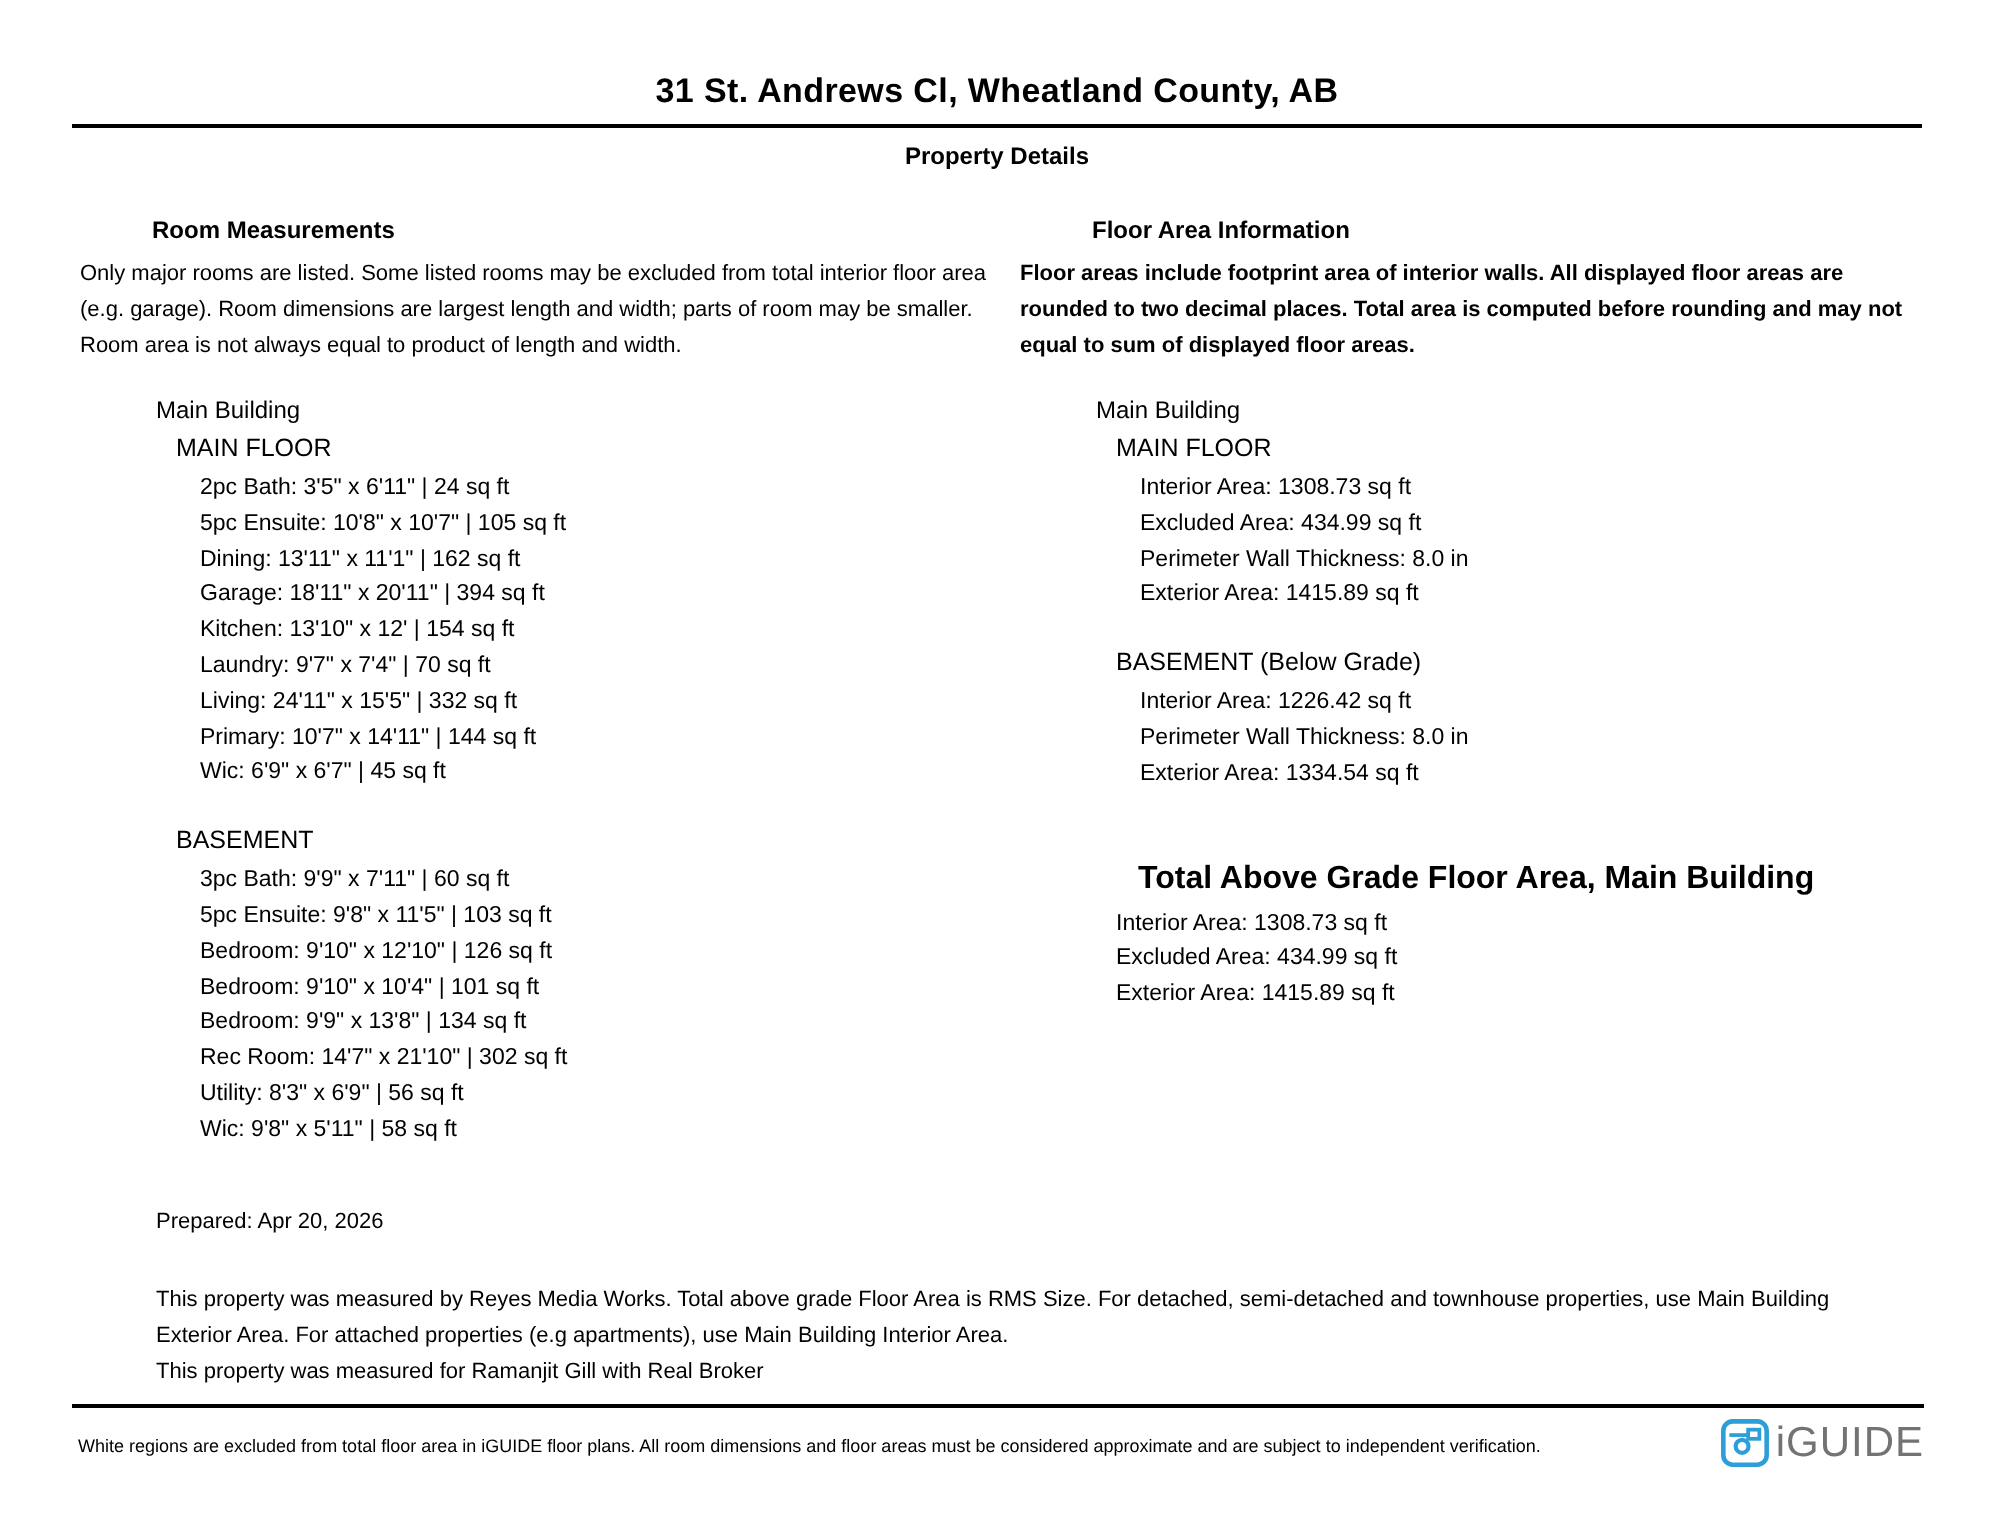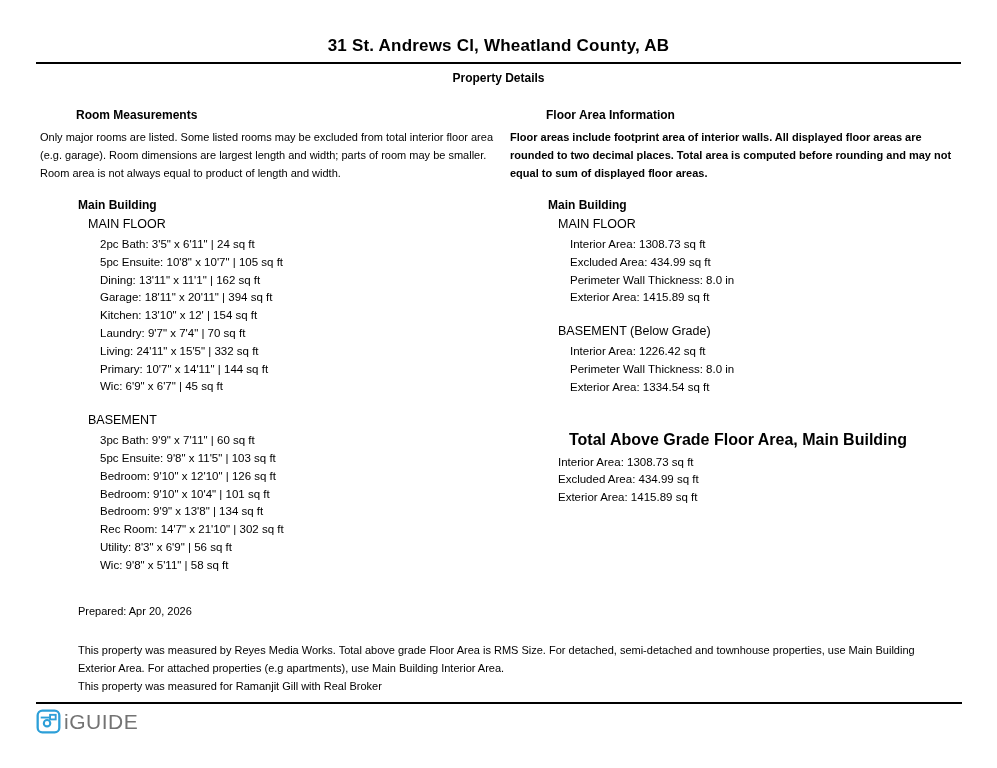--- a/index.html
+++ b/index.html
@@ -52,21 +52,21 @@
     font-size: 11px;
     line-height: 18px;
     max-width: 462px;
   }
   .col-right .desc { max-width: 452px; font-weight: bold; }
 
   .building-name {
     margin-top: 16px;
     margin-left: 38px;
     font-size: 12px;
-    font-weight: bold;
+    font-weight: normal;
   }
   .floor-name {
     margin-top: 5px;
     margin-left: 48px;
     font-size: 12.5px;
   }
   .gap-top .floor-name { margin-top: 17px; }
   .row-list { margin-top: 5px; }
   .row-list .row {
     margin-left: 60px;
@@ -202,20 +202,21 @@
 
   <div class="notes">
     <p class="prepared">Prepared: Apr 20, 2026</p>
     <div class="measured-block">
       <p>This property was measured by Reyes Media Works. Total above grade Floor Area is RMS Size. For detached, semi-detached and townhouse properties, use Main Building Exterior Area. For attached properties (e.g apartments), use Main Building Interior Area.</p>
       <p>This property was measured for Ramanjit Gill with Real Broker</p>
     </div>
   </div>
 
   <footer class="footer">
+    <div class="disclaimer">White regions are excluded from total floor area in iGUIDE floor plans. All room dimensions and floor areas must be considered approximate and are subject to independent verification.</div>
     <div class="logo">
       <svg width="25" height="25" viewBox="0 0 24 24" fill="none">
         <rect x="1.6" y="1.6" width="20.8" height="20.8" rx="4.5" stroke-width="2.2" fill="none" stroke="#2D9FD8"></rect>
         <path d="M 4.5 8.2 H 13.5" stroke-width="1.8" stroke="#2D9FD8"></path>
         <rect x="13.5" y="5.6" width="5.4" height="4.4" stroke-width="1.8" fill="none" stroke="#2D9FD8"></rect>
         <circle cx="10.6" cy="13.6" r="3.1" stroke-width="2" fill="none" stroke="#2D9FD8"></circle>
       </svg>
       <span class="logo-text">iGUIDE</span>
     </div>
   </footer>

